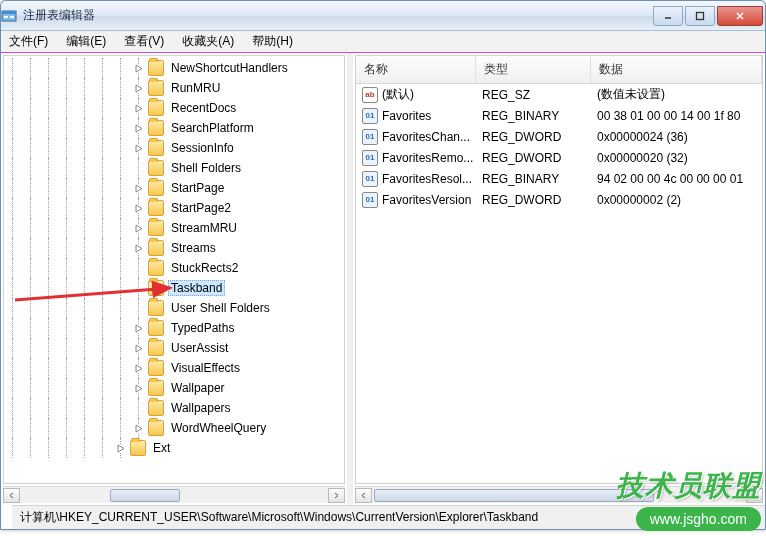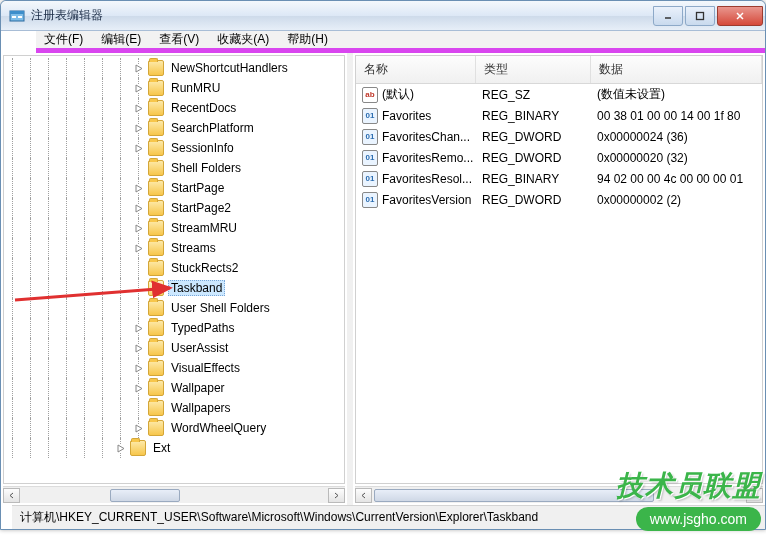--- a/index.html
+++ b/index.html
@@ -1,25 +1,25 @@
 <!DOCTYPE html>
 <html><head>
 <meta charset="utf-8">
 <style>
 * { margin:0; padding:0; box-sizing:border-box; font-family:"Microsoft YaHei","Segoe UI",Tahoma,sans-serif; font-size:12px; }
 body { background:#fff; width:766px; height:536px; overflow:hidden; position:relative; }
 .window { border:1px solid #6a8fb3; border-radius:6px 6px 0 0; background:#fff; width:766px; height:530px; display:flex; flex-direction:column; box-shadow:0 0 4px rgba(0,0,0,.3); }
-.titlebar { height:30px; background:linear-gradient(#f4f8fc,#dde8f6 50%,#cddaea 51%,#e7eff8); border-bottom:1px solid #a8bdd6; display:flex; align-items:center; padding-left:8px; border-radius:6px 6px 0 0; }
+.titlebar { height:30px; background:linear-gradient(#f4f8fc,#dde8f6 50%,#cddaea 51%,#e7eff8); border-bottom:1px solid #a8bdd6; display:flex; align-items:center; border-radius:6px 6px 0 0; }
 .titlebar-icon { width:16px; height:16px; margin-right:6px; }
 .titlebar-title { color:#1a2b45; flex:1; }
 .win-buttons { display:flex; margin-right:2px; }
 .win-btn { width:30px; height:20px; border:1px solid #8da9c8; border-radius:0 0 3px 3px; margin-left:2px; background:linear-gradient(#eaf1fb,#c9daee); display:flex; align-items:center; justify-content:center; cursor:pointer; }
 .win-btn.close { width:46px; background:linear-gradient(#e9968e,#d5493a); border-color:#9c3b2f; }
 .win-btn svg { width:10px; height:10px; }
-.menubar { height:22px; background:#f2f2f2; border-bottom:5px solid #d946ef; display:flex; align-items:center; gap:2px;margin-left:35px; }
+.menubar { height:22px; background:#f2f2f2; border-bottom:1px solid #d946ef; display:flex; align-items:center; gap:2px; }
 .menuitem { padding:2px 8px; cursor:pointer; }
 .workspace { flex:1; display:flex; min-height:0; }
 .pane { display:flex; flex-direction:column; overflow:hidden; }
 .pane.left { width:346px; border-right:none; }
 .pane.right { flex:1; }
 .splitter { width:6px; cursor:col-resize; background:#f0f0f0; }
 .tree { flex:1; overflow:auto; border:1px solid #d0d0d0; margin:2px; padding-top:2px; position:relative; }
 .tree-node { display:flex; align-items:center; height:20px; white-space:nowrap; position:relative; }
 .indent-cell { width:18px; height:20px; display:inline-block; position:relative; flex-shrink:0; }
 .indent-cell.line::before { content:""; position:absolute; left:8px; top:0; bottom:0; border-left:1px dotted #a0a0a0; }

